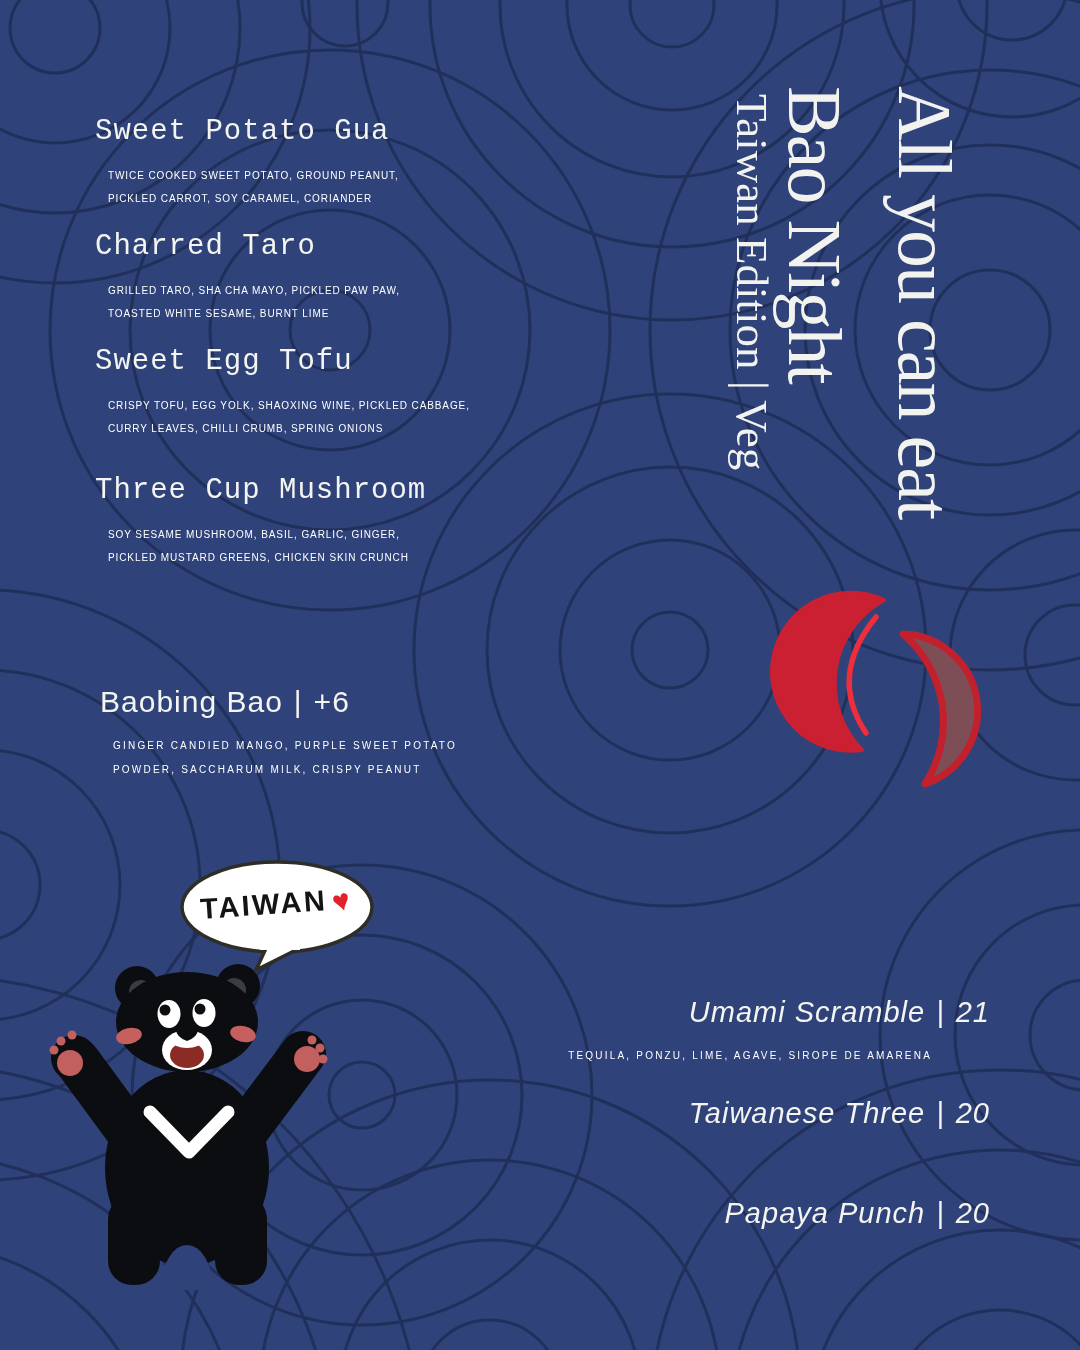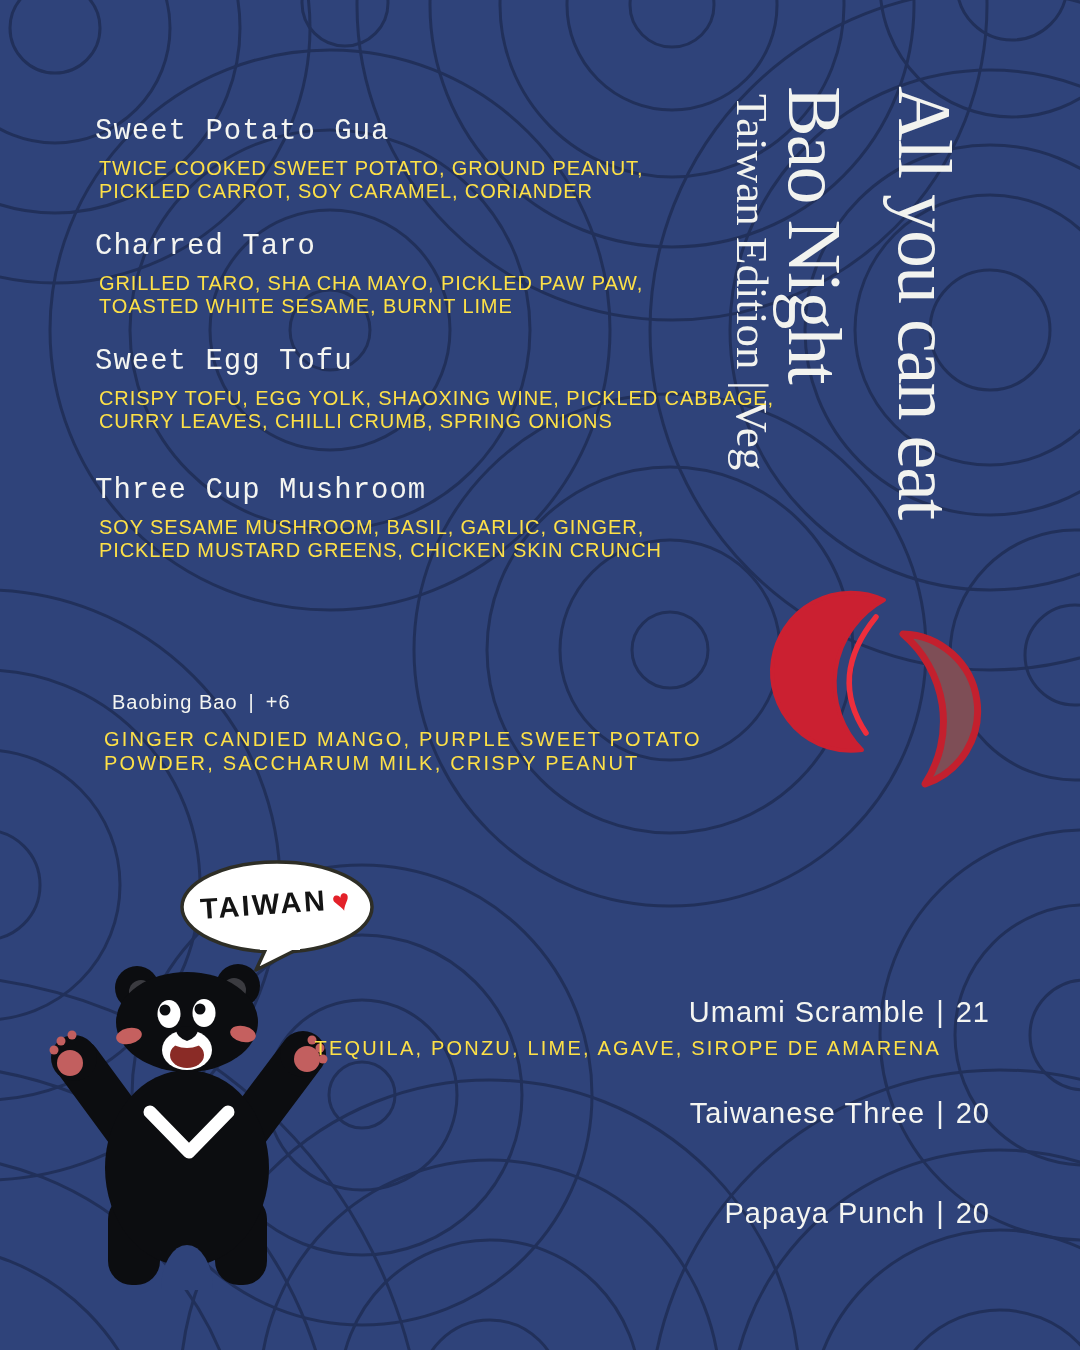--- a/index.html
+++ b/index.html
@@ -9,46 +9,46 @@
     font-family:"Liberation Sans", sans-serif;
   }
   svg.layer{position:absolute;left:0;top:0;pointer-events:none;}
   
   .dish{position:absolute;left:95px;color:#F4F5F1;}
   .dish h3{
     margin:0 0 6px 0;font-size:29px;font-weight:300;letter-spacing:1px;
     line-height:38px;color:#F4F5F1;font-family:Liberation Mono, monospace;
   }
   .desc{
-    margin:4px;font-size:20px;font-weight:300;letter-spacing:.9px;
-    line-height:23px;color:#fde047;white-space:pre-line;
+    margin:13px;font-size:10px;font-weight:300;letter-spacing:.9px;
+    line-height:23px;color:#ffffff;white-space:pre-line;
   }
   
   #dessert{position:absolute;left:100px;top:683px;color:#F4F5F1;}
-  #dessert h3{margin:0 0 7px 12px;font-size:20px;font-weight:300;letter-spacing:1px;line-height:38px;}
+  #dessert h3{margin:0 0 7px 0;font-size:30px;font-weight:300;letter-spacing:1px;line-height:38px;}
   #dessert .desc{letter-spacing:2.2px;line-height:23.5px;}
   .pipe{font-weight:300;margin:0 11px;}
   
   #main-title{
     position:absolute;top:86px;right:100px;
     writing-mode:vertical-rl;text-orientation:mixed;
     font-family:"Liberation Serif", serif;font-weight:400;
     font-size:76px;line-height:110px;letter-spacing:-2px;
     color:#F2F3EF;white-space:pre-line;
   }
   #sub-title{
     position:absolute;top:94px;right:304px;
     writing-mode:vertical-rl;text-orientation:mixed;
     font-family:"Liberation Serif", serif;font-weight:400;
     font-size:45px;line-height:48px;letter-spacing:0;
     color:#F2F3EF;
   }
   
   .cocktail{position:absolute;right:90px;text-align:right;color:#F4F5F1;}
-  .cocktail h3{margin:0 0 6px 0;font-size:29px;font-weight:300;letter-spacing:1px;line-height:38px;}
+  .cocktail h3{margin:0 0 6px 0;font-size:29px;font-weight:300;letter-spacing:1px;line-height:38px;font-style:italic;}
   .cocktail .desc{padding-right:45px;letter-spacing:2.2px;line-height:23.5px;}
   
   #bubble-text{
     position:absolute;left:200px;top:886px;width:170px;
     transform:rotate(-4deg);color:#141414;
     font-size:29px;font-weight:700;letter-spacing:2.5px;white-space:nowrap;
   }
   #bubble-text .heart{
     display:inline-block;color:#E32129;font-size:30px;margin-left:5px;
     transform:rotate(-12deg) translateY(2px);letter-spacing:0;

